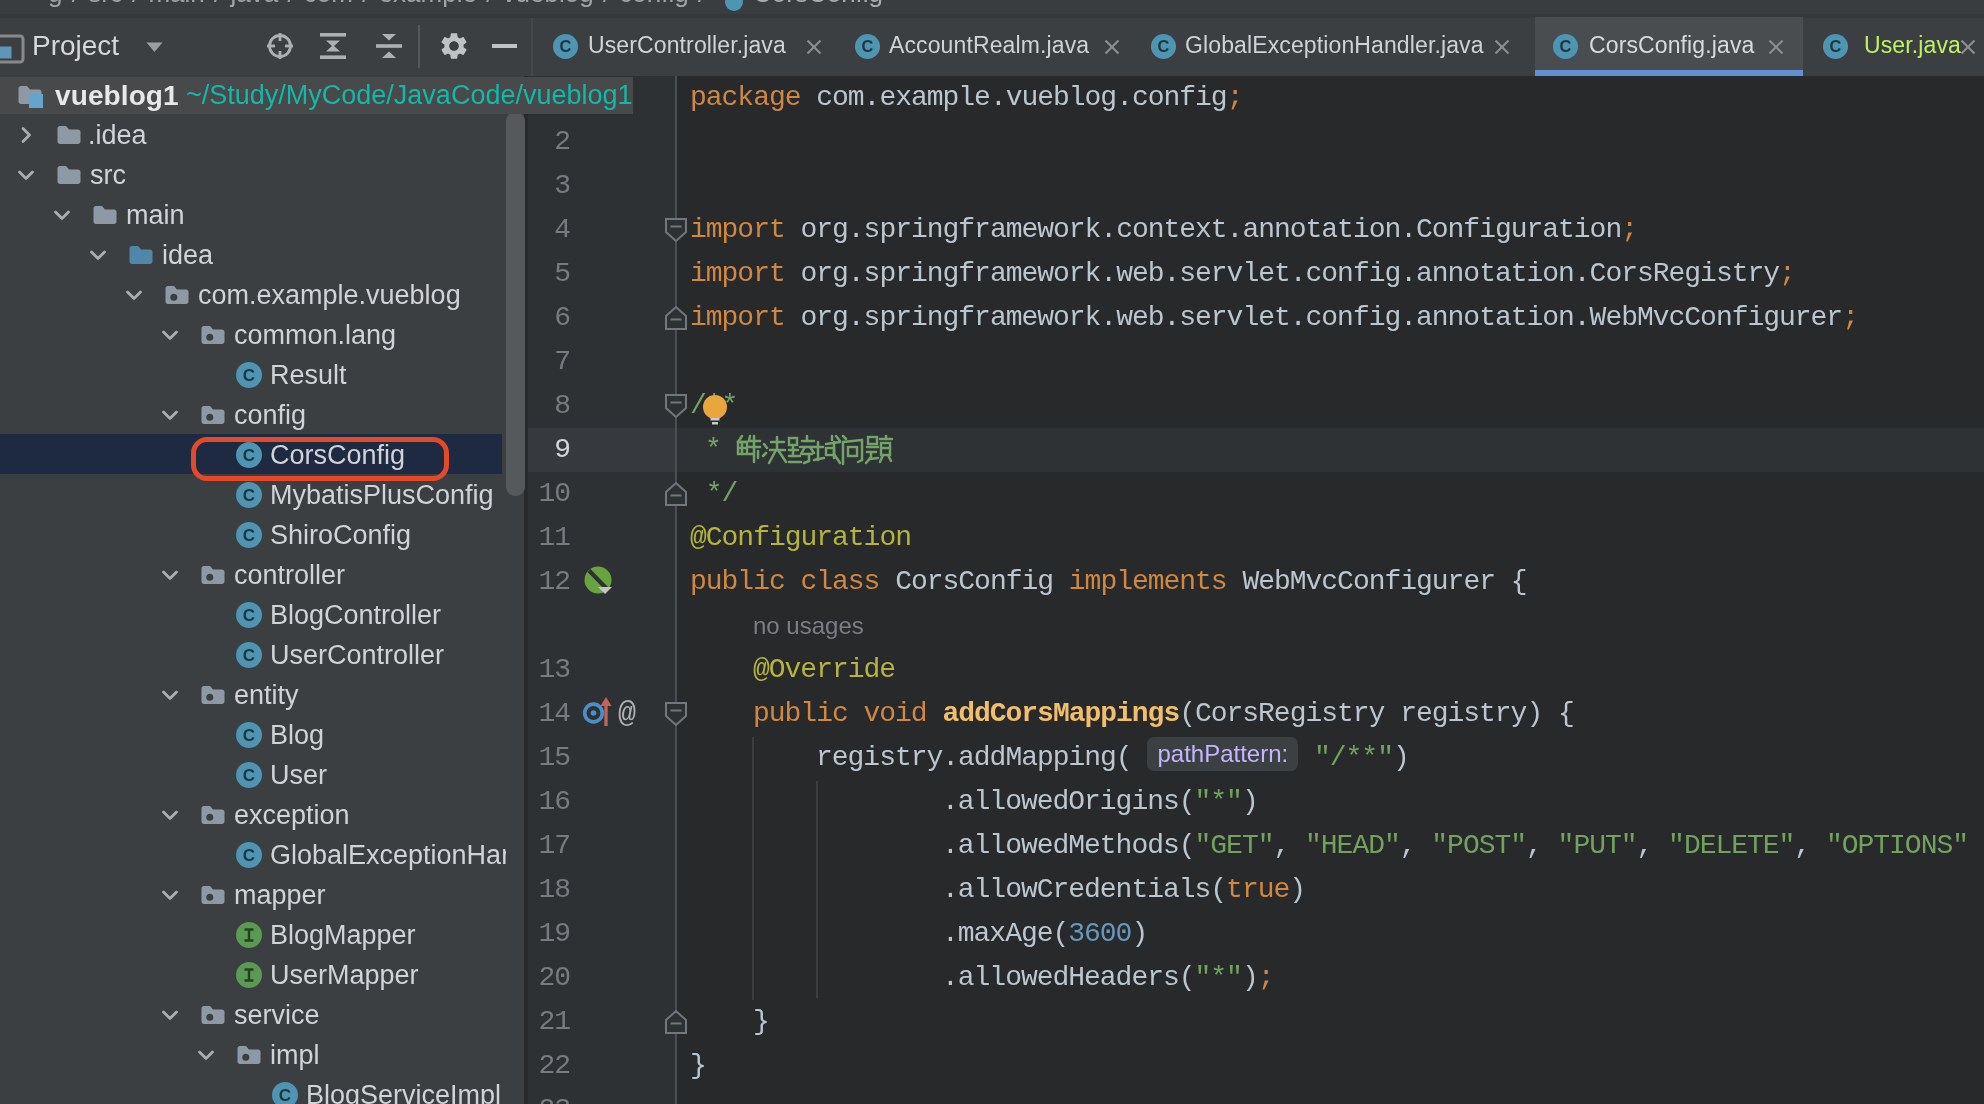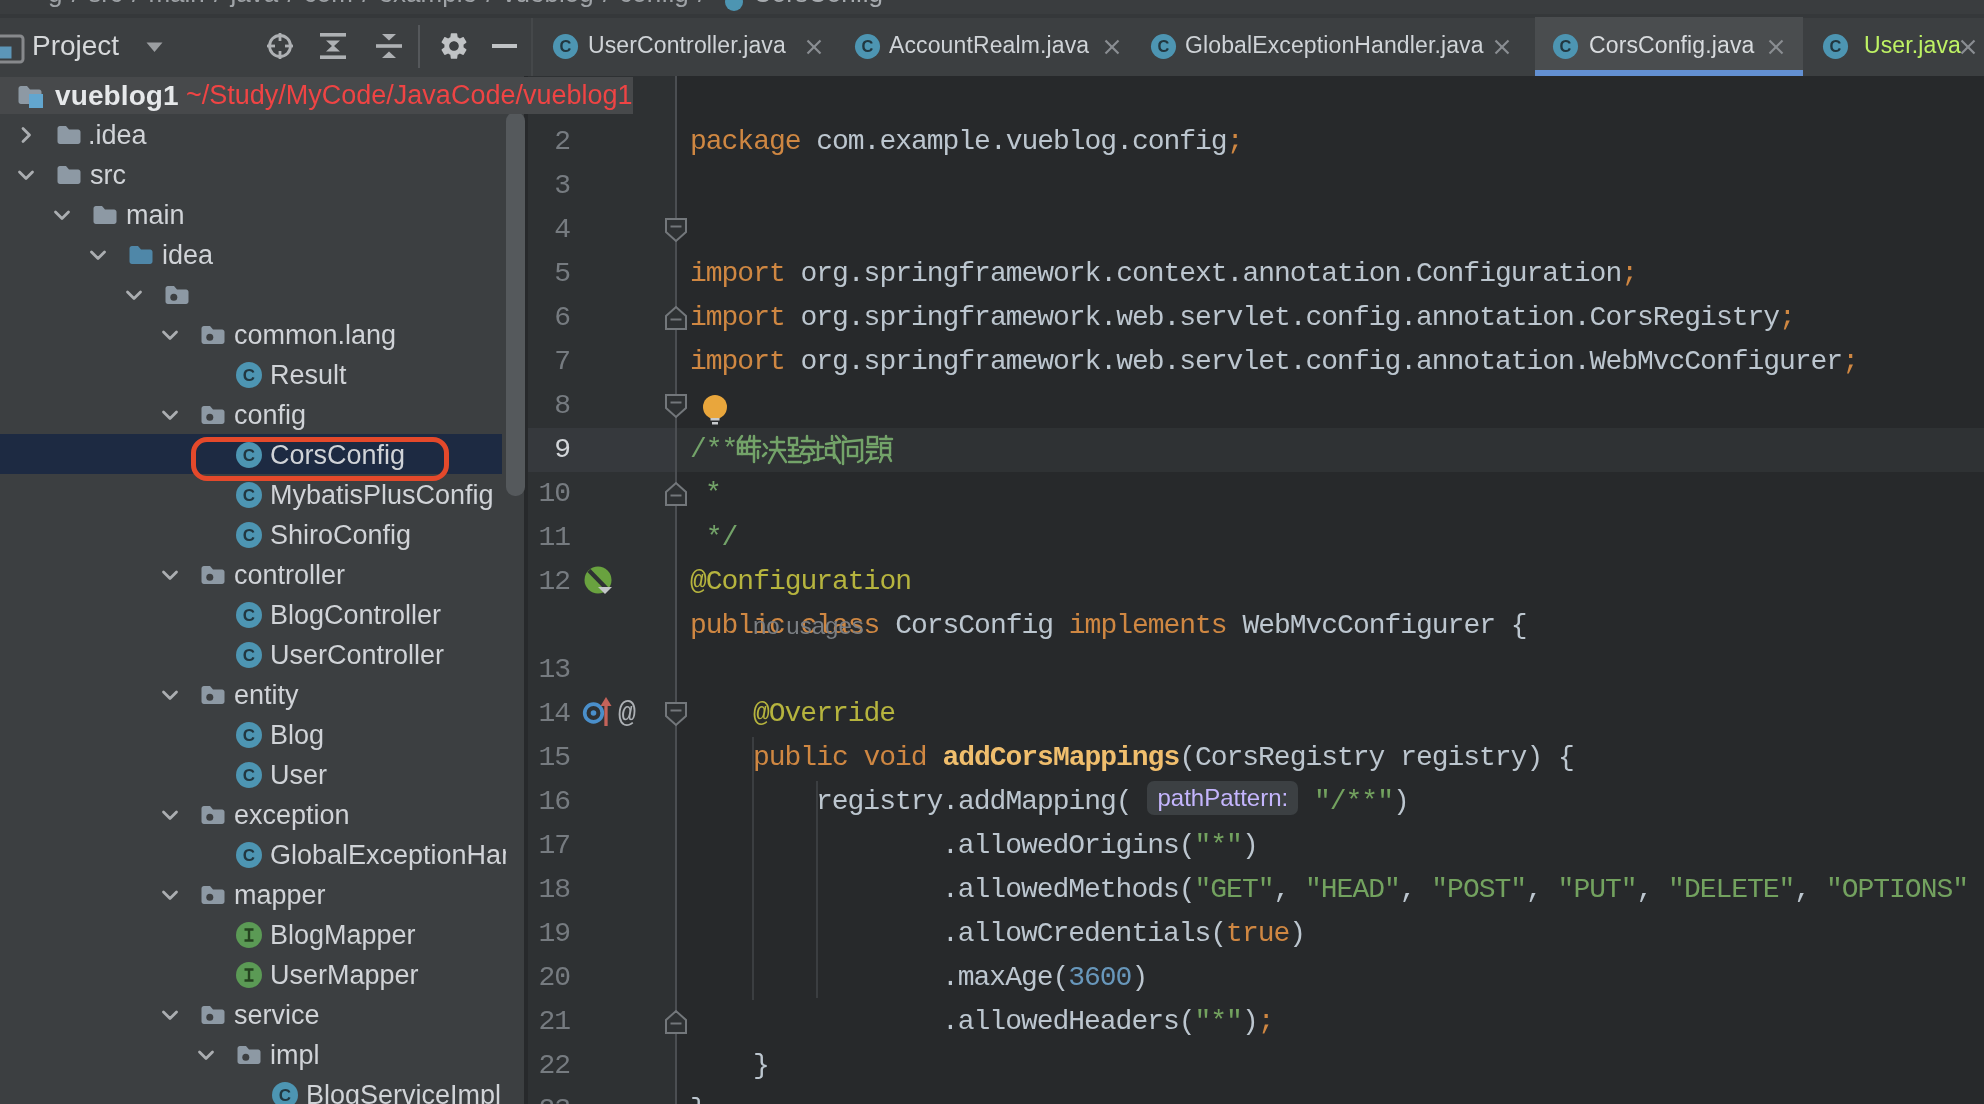--- a/index.html
+++ b/index.html
@@ -1,21 +1,21 @@
 <!DOCTYPE html>
 <html><head>
 <meta charset="utf-8">
 <style>
   html,body{margin:0;padding:0;background:#27292B;}
   #app{position:relative;width:1984px;height:1104px;overflow:hidden;background:#27292B;
        font-family:"Liberation Sans",sans-serif;padding-left:32px;}
   .abs{position:absolute;}
   
   .crow{position:absolute;height:44px;line-height:44px;white-space:pre;
-        font-family:"Liberation Mono",monospace;font-size:28px;letter-spacing:-1.02px;color:#BCC6CF;margin-top:44px;}
+        font-family:"Liberation Mono",monospace;font-size:28px;letter-spacing:-1.02px;color:#BCC6CF;}
   .kw{color:#CF8742;} .st{color:#73A25F;} .cm{color:#73A369;}
   .an{color:#B6B43E;} .nm{color:#6897BB;} .mt{color:#F0BE6D;font-weight:bold;}
   .ln{position:absolute;width:60px;text-align:right;height:44px;line-height:44px;
       font-family:"Liberation Mono",monospace;font-size:28px;letter-spacing:-1.02px;color:#70757A;}
 </style>
 </head>
 <body>
 <div id="app">
 
   <div class="abs" style="left:0;top:0;width:1984px;height:14px;background:#3A3D3F;"></div>
@@ -159,20 +159,21 @@
           <path d="M2.5 7.4 C2.5 6.1 3.6 5 4.9 5 h6.1 l3 3.4 h9.1 c1.3 0 2.4 1.1 2.4 2.4 v9.8 c0 1.3-1.1 2.4-2.4 2.4 H4.9 c-1.3 0-2.4-1.1-2.4-2.4 Z" fill="#4F87A8"></path>
         </svg>
         <div class="abs" style="left:162px;top:235px;height:40px;line-height:40px;font-size:27px;color:#D0D3D7;white-space:nowrap;">idea</div>
   <svg class="abs" style="left:122px;top:283px;" width="24" height="24" viewBox="0 0 24 24">
           <polyline points="5.5,9 12,15.5 18.5,9" fill="none" stroke="#ABAEB1" stroke-width="2.8" stroke-linecap="round" stroke-linejoin="round"></polyline>
         </svg>
         <svg class="abs" style="left:163px;top:281px;" width="28" height="28" viewBox="0 0 28 28">
           <path d="M2.5 7.4 C2.5 6.1 3.6 5 4.9 5 h6.1 l3 3.4 h9.1 c1.3 0 2.4 1.1 2.4 2.4 v9.8 c0 1.3-1.1 2.4-2.4 2.4 H4.9 c-1.3 0-2.4-1.1-2.4-2.4 Z" fill="#8D99A4"></path>
           <circle cx="10.8" cy="16.3" r="3.5" fill="#3C3F41"></circle>
         </svg>
+        <div class="abs" style="left:198px;top:275px;height:40px;line-height:40px;font-size:27px;color:#D0D3D7;white-space:nowrap;">com.example.vueblog</div>
   <svg class="abs" style="left:158px;top:323px;" width="24" height="24" viewBox="0 0 24 24">
           <polyline points="5.5,9 12,15.5 18.5,9" fill="none" stroke="#ABAEB1" stroke-width="2.8" stroke-linecap="round" stroke-linejoin="round"></polyline>
         </svg>
         <svg class="abs" style="left:199px;top:321px;" width="28" height="28" viewBox="0 0 28 28">
           <path d="M2.5 7.4 C2.5 6.1 3.6 5 4.9 5 h6.1 l3 3.4 h9.1 c1.3 0 2.4 1.1 2.4 2.4 v9.8 c0 1.3-1.1 2.4-2.4 2.4 H4.9 c-1.3 0-2.4-1.1-2.4-2.4 Z" fill="#8D99A4"></path>
           <circle cx="10.8" cy="16.3" r="3.5" fill="#3C3F41"></circle>
         </svg>
         <div class="abs" style="left:234px;top:315px;height:40px;line-height:40px;font-size:27px;color:#D0D3D7;white-space:nowrap;">common.lang</div>
   <svg class="abs" style="left:235px;top:361px;" width="28" height="28" viewBox="0 0 28 28">
           <circle cx="14" cy="14" r="13" fill="#4D95B2"></circle>
@@ -293,21 +294,21 @@
   </div>
   <div class="abs" style="left:506px;top:112px;width:19px;height:384px;background:#55595C;border-radius:9px;"></div>
   <div class="abs" style="left:0;top:77px;width:633px;height:37px;background:#47494B;"></div>
   <svg class="abs" style="left:16px;top:81px;" width="28" height="28" viewBox="0 0 28 28">
         <path d="M2.5 7.4 C2.5 6.1 3.6 5 4.9 5 h6.1 l3 3.4 h9.1 c1.3 0 2.4 1.1 2.4 2.4 v9.8 c0 1.3-1.1 2.4-2.4 2.4 H4.9 c-1.3 0-2.4-1.1-2.4-2.4 Z" fill="#8D99A4"></path>
       </svg>
   <svg class="abs" style="left:28px;top:93px;" width="16" height="16" viewBox="0 0 16 16">
         <rect x="1" y="1" width="14" height="14" fill="#62A6CF"></rect>
       </svg>
   <div class="abs" style="left:55px;top:77px;height:37px;line-height:37px;font-size:28px;letter-spacing:0.1px;font-weight:bold;color:#E6E8EA;">vueblog1</div>
-  <div class="abs" style="left:186px;top:77px;height:37px;line-height:37px;font-size:27px;color:#ef4444;white-space:pre;">~/Study/MyCode/JavaCode/vueblog1</div>
+  <div class="abs" style="left:186px;top:77px;height:37px;line-height:37px;font-size:27px;color:#14b8a6;white-space:pre;">~/Study/MyCode/JavaCode/vueblog1</div>
   <div class="abs" style="left:191px;top:437px;width:248px;height:34px;border:5px solid #E4492B;border-radius:16px;"></div>
 
   </div>
 
   <div id="editor">
   <div class="ln" style="left:510px;top:120px;color:#767B80;">2</div>
   <div class="ln" style="left:510px;top:164px;color:#767B80;">3</div>
   <div class="ln" style="left:510px;top:208px;color:#767B80;">4</div>
   <div class="ln" style="left:510px;top:252px;color:#767B80;">5</div>
   <div class="ln" style="left:510px;top:296px;color:#767B80;">6</div>

